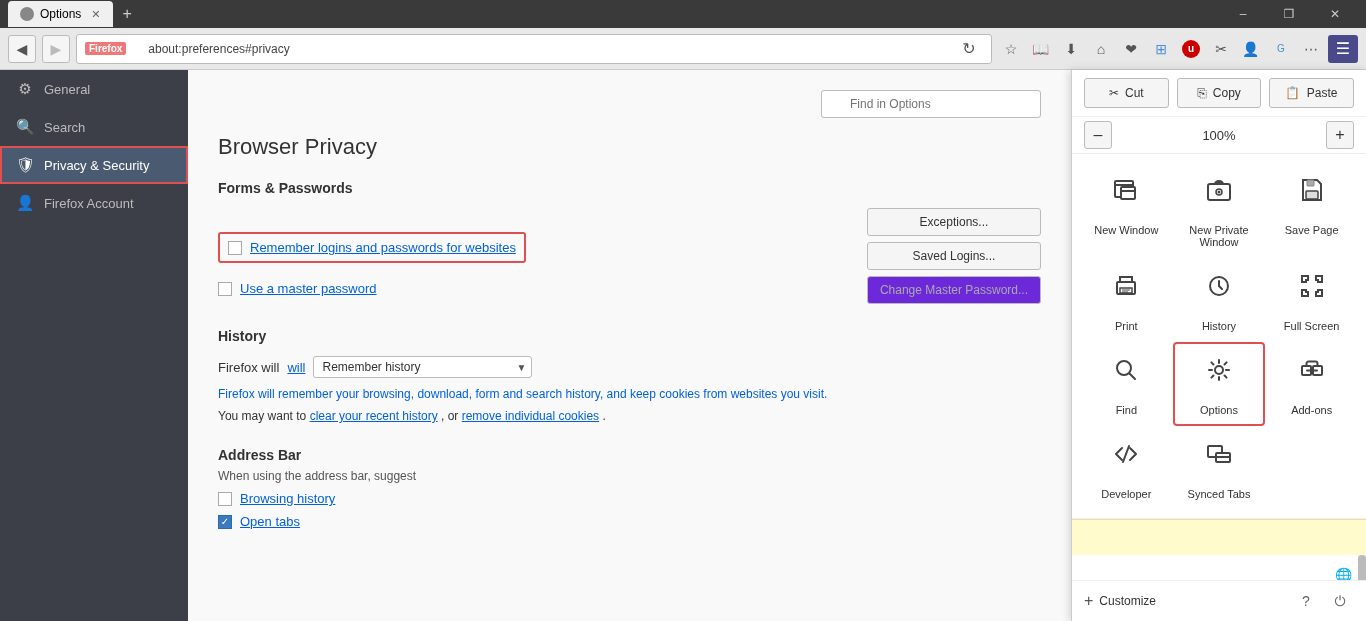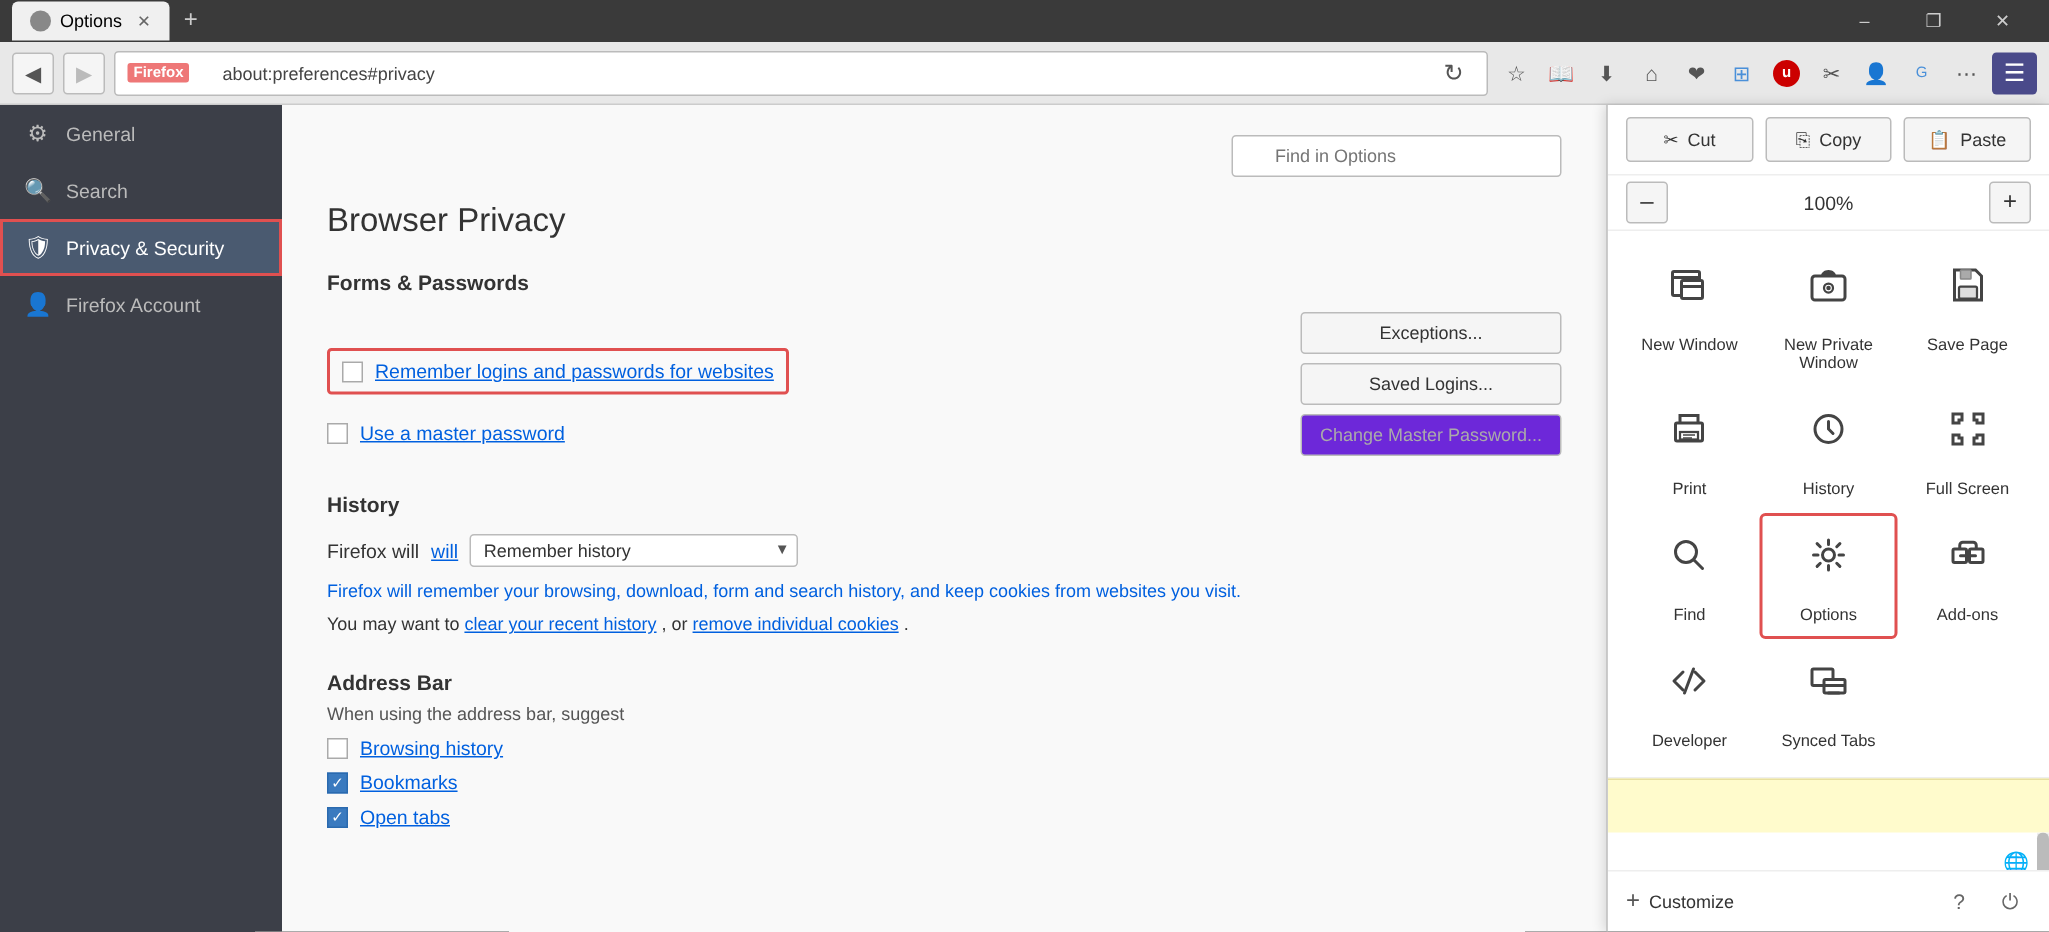--- a/index.html
+++ b/index.html
@@ -324,24 +324,20 @@
 
     <div class="section address-bar-section">
       <div class="section-title">Address Bar</div>
       <div class="address-bar-desc">When using the address bar, suggest</div>
       <div class="checkbox-row">
         <div class="cb"></div>
         <label class="cb-label-plain">Browsing history</label>
       </div>
       <div class="checkbox-row">
         <div class="cb checked"></div>
-        <label class="cb-label-plain">Bookmarks</label>
-      </div>
-      <div class="checkbox-row">
-        <div class="cb checked"></div>
         <label class="cb-label-plain">Open tabs</label>
       </div>
     </div>
   </div>
 
   <div class="right-panel">
 
     <div class="menu-actions-row">
       <button class="menu-action-btn">
         <span>✂</span>

